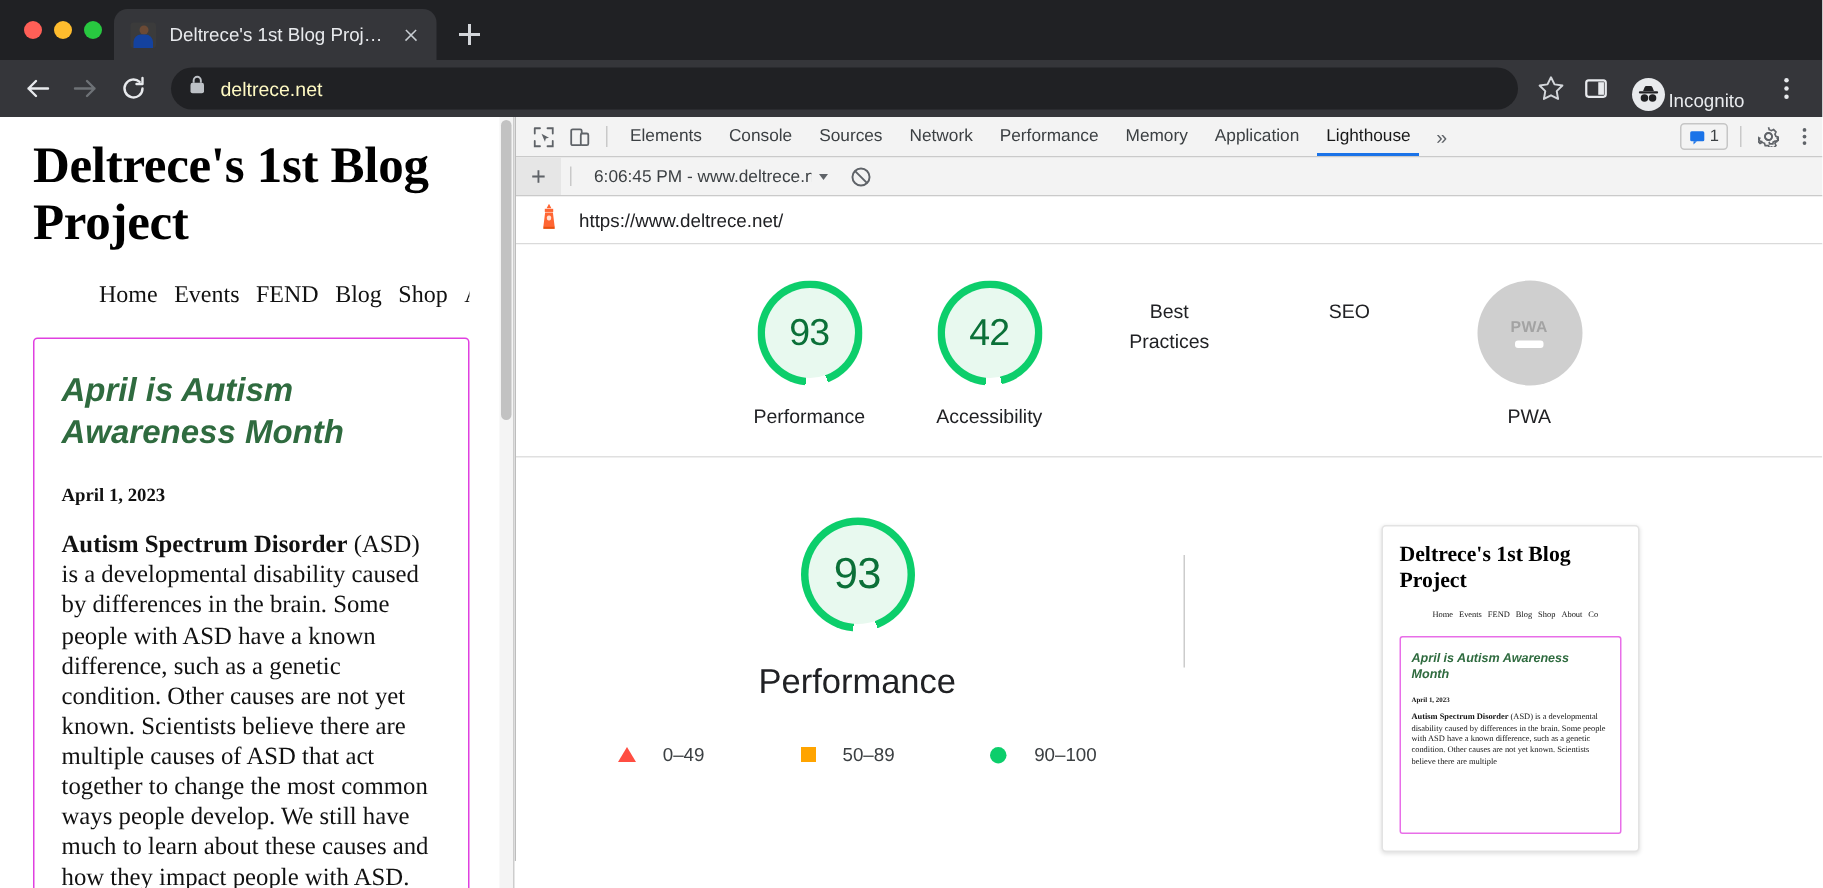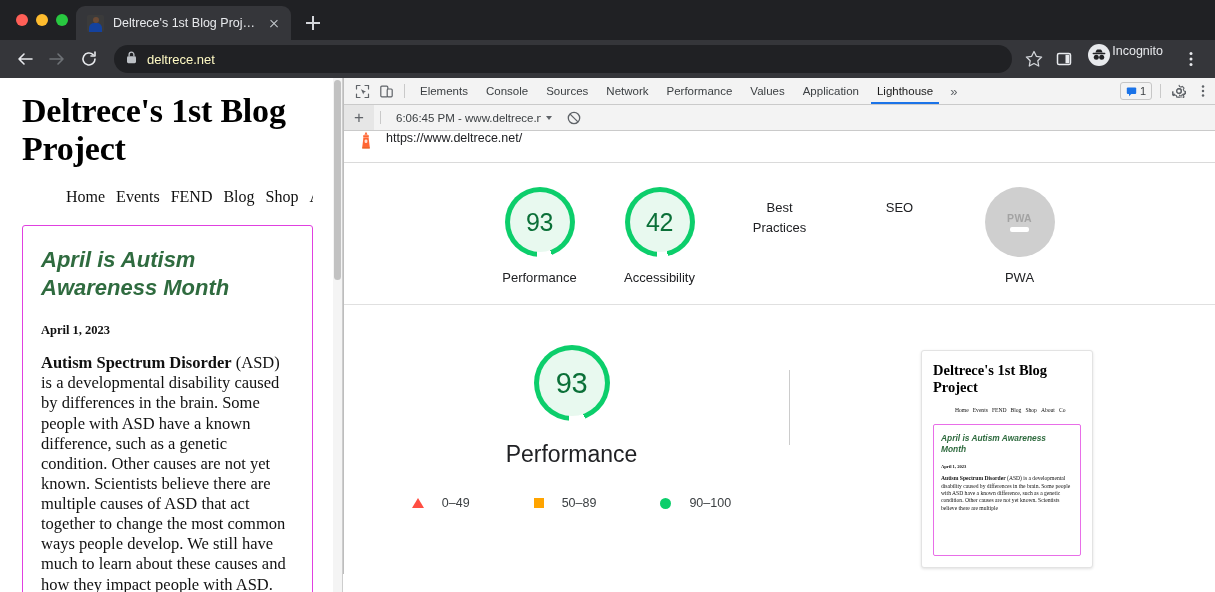--- a/index.html
+++ b/index.html
@@ -76,21 +76,21 @@
   .omnibox {
     flex: 1; height: 28px; background: #202124; border-radius: 14px;
     display: flex; align-items: center; padding: 0 12px; gap: 10px;
     margin: 0 6px 0 8px; min-width: 0;
   }
   .omni-url { color: #fef9c3; font-size: 13px; white-space: nowrap; }
   .lockicon { flex: 0 0 11px; }
 
   .tb-icon { width: 28px; height: 28px; position: relative; flex: 0 0 28px; }
   .incognito-pill {
-    display: flex; align-items: flex-start; gap: 2px; height: 30px;
+    display: flex; align-items: flex-end; gap: 2px; height: 30px;
     padding: 0 12px 0 4px; border-radius: 15px; margin-left: 4px;
   }
   .incognito-avatar {
     width: 22px; height: 22px; border-radius: 50%; background: #e8eaed;
     position: relative; flex: 0 0 22px;
   }
   .incognito-label { color: #e8eaed; font-size: 12.5px; white-space: nowrap; }
 
   
   .split { display: flex; height: 514px; }
@@ -173,21 +173,21 @@
     font-size: 17px; color: #5f6368; background: #e6e6e6;
   }
   .dt-runsel {
     display: flex; align-items: center; gap: 5px; padding: 0 9px;
     font-size: 11.5px; color: #3c4043; max-width: 185px;
   }
   .dt-runsel .txt { overflow: hidden; white-space: nowrap; text-overflow: clip; max-width: 145px; }
   .caret { width: 0; height: 0; border-left: 3.5px solid transparent; border-right: 3.5px solid transparent; border-top: 4.5px solid #5f6368; }
 
   .dt-urlbar {
-    height: 32px; border-bottom: 1px solid #dadada; display: flex; 
+    height: 32px; border-bottom: 1px solid #dadada; display: flex; align-items: center;
     padding: 0 0 0 14px; gap: 12px; background: #fff;
   }
   .dt-url { font-size: 12.5px; color: #202124; }
 
   .lh-body { flex: 1; overflow: hidden; background: #fff; position: relative; }
 
   
   .gauge-strip {
     display: flex; justify-content: center; gap: 24px; padding: 24px 0 16px 0;
     border-bottom: 1px solid #e0e0e0; margin: 0 0 0 0;
@@ -402,21 +402,21 @@
               <rect x="1.8" y="2.2" width="7" height="10.6" rx="1" stroke="#5f6368" stroke-width="1.2" fill="none"></rect>
               <rect x="8.2" y="5" width="5" height="7.8" rx="1" stroke="#5f6368" stroke-width="1.2" fill="#f3f3f3"></rect>
             </svg>
         </div>
         <div class="dt-vsep"></div>
         <div class="dt-tab">Elements</div>
         <div class="dt-tab">Console</div>
         <div class="dt-tab">Sources</div>
         <div class="dt-tab">Network</div>
         <div class="dt-tab">Performance</div>
-        <div class="dt-tab">Values</div>
+        <div class="dt-tab">Memory</div>
         <div class="dt-tab">Application</div>
         <div class="dt-tab active">Lighthouse</div>
         <div class="dt-more">»</div>
         <div class="dt-spacer"></div>
         <div class="dt-badge">
           <svg width="11" height="11" viewBox="0 0 11 11">
               <rect x="0.8" y="1.5" width="9.4" height="6.6" rx="1" fill="#1a73e8"></rect>
               <path d="M3 8.1l0 2.2 2.3-2.2z" fill="#1a73e8"></path>
             </svg>
           <span>1</span>

